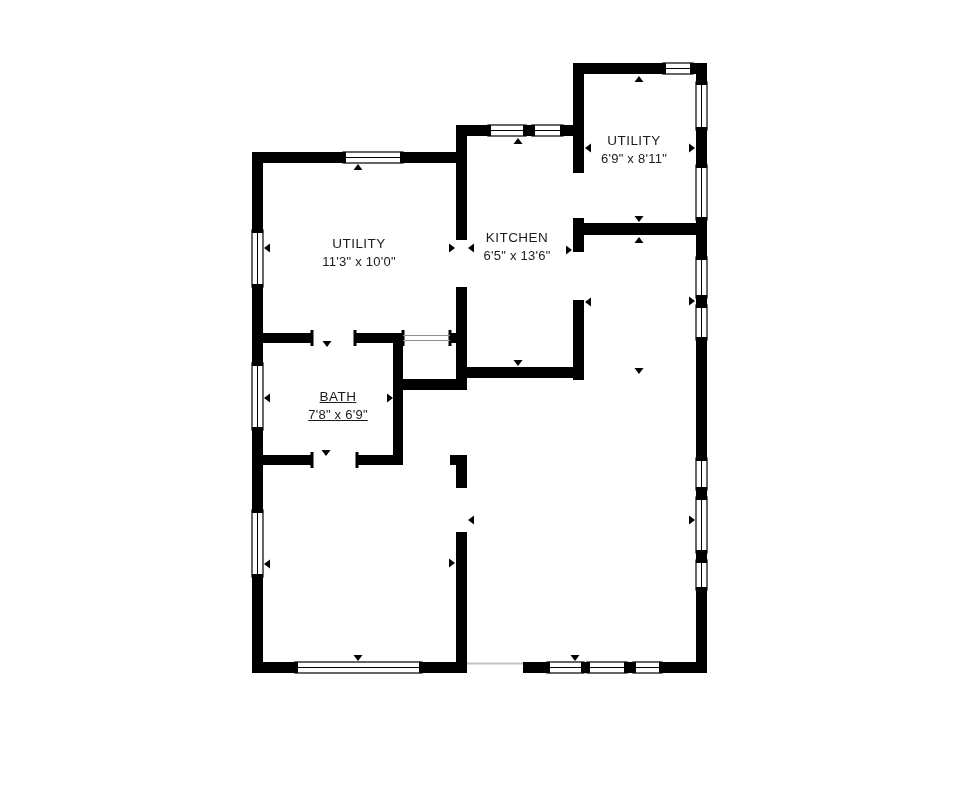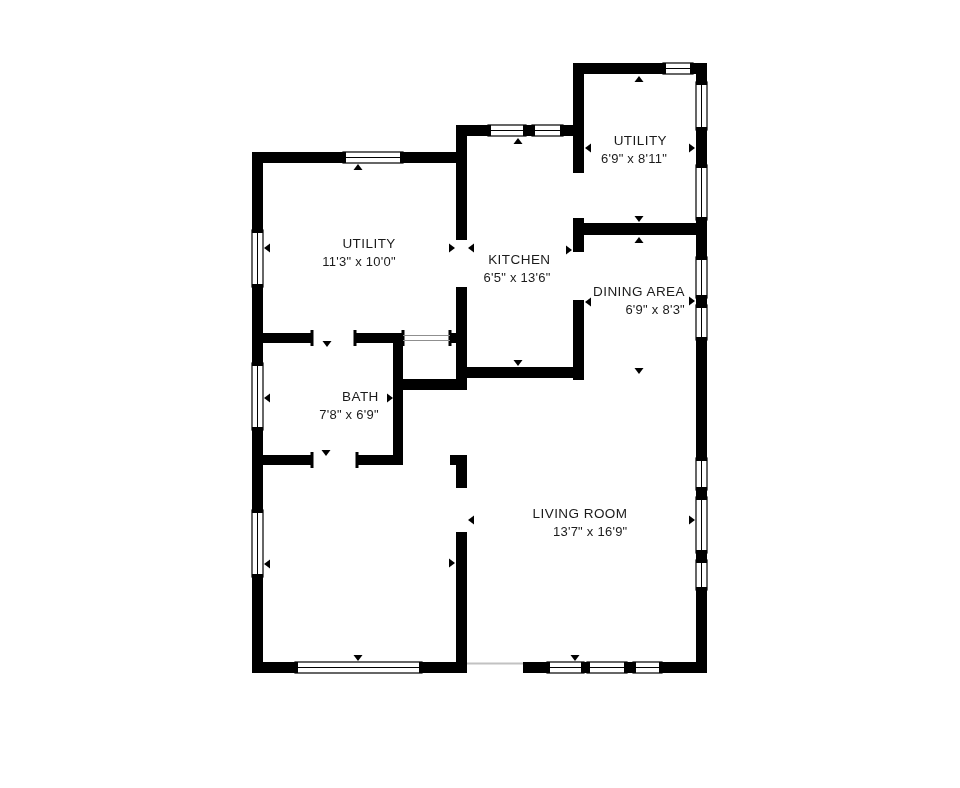--- a/index.html
+++ b/index.html
@@ -28,21 +28,21 @@
     position: absolute;
     left: 0;
     top: 0;
     width: 960px;
     height: 788px;
     pointer-events: none;
   }
   .room-label {
     position: absolute;
     transform: translateX(-50%);
-    text-align: right;
+    text-align: center;
     white-space: nowrap;
     color: #1b1b1b;
   }
   .room-name {
     font-size: 13.5px;
     letter-spacing: 0.45px;
     line-height: 15px;
   }
   .room-dims {
     font-size: 13px;
@@ -185,34 +185,26 @@
       <polygon points="572,250 566,245.5 566,254.5" fill="#000000"></polygon>
       <polygon points="455,248 449,243.5 449,252.5" fill="#000000"></polygon>
       <polygon points="455,563 449,558.5 449,567.5" fill="#000000"></polygon>
       <polygon points="393,398 387,393.5 387,402.5" fill="#000000"></polygon>
     </svg>
   <div id="labels">
       <div class="room-label" style="left: 359px; top: 236px;">
         <div class="room-name">UTILITY</div>
         <div class="room-dims">11'3" x 10'0"</div>
       </div>
-      <div class="room-label" style="left: 517px; top: 252px;">
+      <div class="room-label" style="left: 517px; top: 230px;">
         <div class="room-name">KITCHEN</div>
         <div class="room-dims">6'5" x 13'6"</div>
       </div>
       <div class="room-label" style="left: 634px; top: 133px;">
         <div class="room-name">UTILITY</div>
         <div class="room-dims">6'9" x 8'11"</div>
       </div>
-      <div class="room-label" style="left: 639px; top: 284px;">
-        <div class="room-name">DINING AREA</div>
-        <div class="room-dims">6'9" x 8'3"</div>
-      </div>
-      <div class="room-label" style="left: 349px; top: 389px;">
+      <div class="room-label" style="left: 338px; top: 389px; text-decoration: underline;">
         <div class="room-name">BATH</div>
         <div class="room-dims">7'8" x 6'9"</div>
-      </div>
-      <div class="room-label" style="left: 580px; top: 506px;">
-        <div class="room-name">LIVING ROOM</div>
-        <div class="room-dims">13'7" x 16'9"</div>
       </div>
     </div>
 </div>
 
 </body></html>

